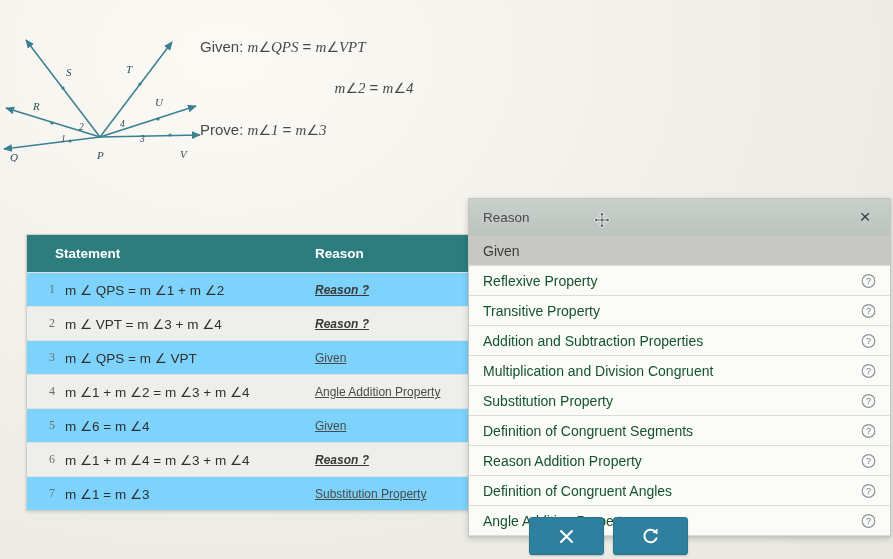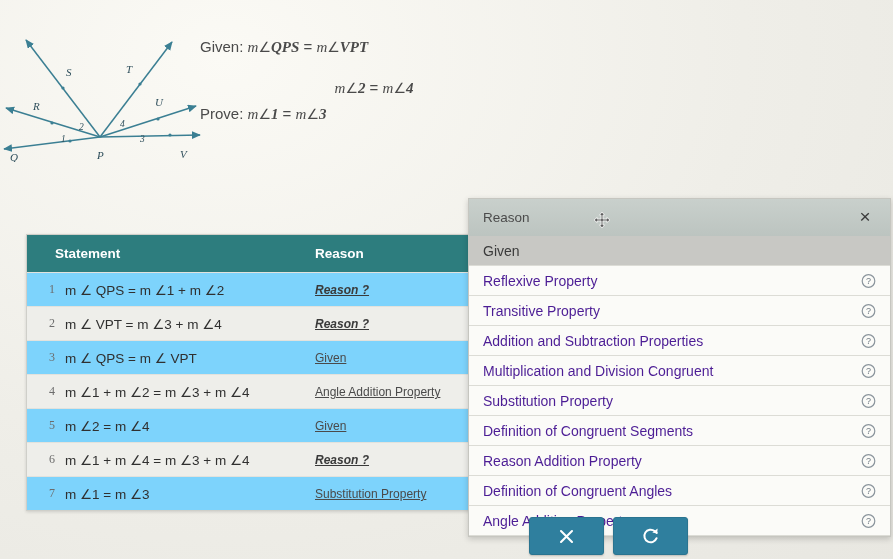--- a/index.html
+++ b/index.html
@@ -22,23 +22,23 @@
   #diagram-area{position:absolute;left:0;top:22px;width:215px;height:140px;}
   #diagram-svg{display:block;}
 
   
   #given-prove{
     position:absolute;left:200px;top:38px;width:290px;
     font-size:15px;color:#4a4a4a;
   }
   .gp-line{white-space:nowrap;}
   .gp-line.indent{padding-left:58px;margin-top:23px;text-align:center;}
-  .gp-line.prove{margin-top:8px;}
+  .gp-line.prove{margin-top:24px;}
   .mi{font-family:"Liberation Serif", serif;font-style:italic;font-size:15px;}
-  .mu{font-family:"Liberation Serif", serif;font-style:italic;font-size:15px;font-weight:bold;}
+  .mu{font-family:"Liberation Serif", serif;font-style:italic;font-size:15px;}
   .ang{font-family:"DejaVu Sans", sans-serif;font-style:normal;font-size:14px;}
   .lbl{font-family:"Liberation Sans", sans-serif;font-style:normal;}
 
   
   #proof-table{
     position:absolute;left:26px;top:234px;width:448px;
     background:#7dd3fc;
     border:1px solid #cfcfc9;
     box-shadow:0 1px 3px rgba(0,0,0,.14);
   }
@@ -100,21 +100,21 @@
     width:26px;height:26px;
     display:flex;align-items:center;justify-content:center;
     color:#3c3c3c;font-size:19px;line-height:1;
     cursor:pointer;
   }
   .rp-list{list-style:none;margin:0;padding:0;}
   .rp-item{
     position:relative;
     height:29px;display:flex;align-items:center;
     padding-left:14px;
-    font-size:14px;color:#4c1d95;
+    font-size:14px;color:#14532d;
     background:#fbfbf8;
     border-bottom:1px solid #dcdcd6;
     cursor:pointer;
   }
   .rp-item.selected{
     background:#c8c8c4;
     color:#3a3a3a;
   }
   .rp-help{
     position:absolute;right:14px;top:50%;transform:translateY(-50%);
@@ -233,21 +233,21 @@
         <div class="stmt">m ∠ QPS  =  m ∠ VPT</div>
         <div class="rsn"><span class="rsn-link">Given</span></div>
       </div>
       <div class="pt-row alt">
         <div class="num">4</div>
         <div class="stmt">m ∠1 + m ∠2  =  m ∠3 + m ∠4</div>
         <div class="rsn"><span class="rsn-link">Angle Addition Property</span></div>
       </div>
       <div class="pt-row">
         <div class="num">5</div>
-        <div class="stmt">m ∠2  =  m ∠4</div>
+        <div class="stmt">m ∠6  =  m ∠4</div>
         <div class="rsn"><span class="rsn-link">Given</span></div>
       </div>
       <div class="pt-row alt">
         <div class="num">6</div>
         <div class="stmt">m ∠1 + m ∠4  =  m ∠3 + m ∠4</div>
         <div class="rsn"><span class="rsn-link blank">Reason ?</span></div>
       </div>
       <div class="pt-row">
         <div class="num">7</div>
         <div class="stmt">m ∠1  =  m ∠3</div>

